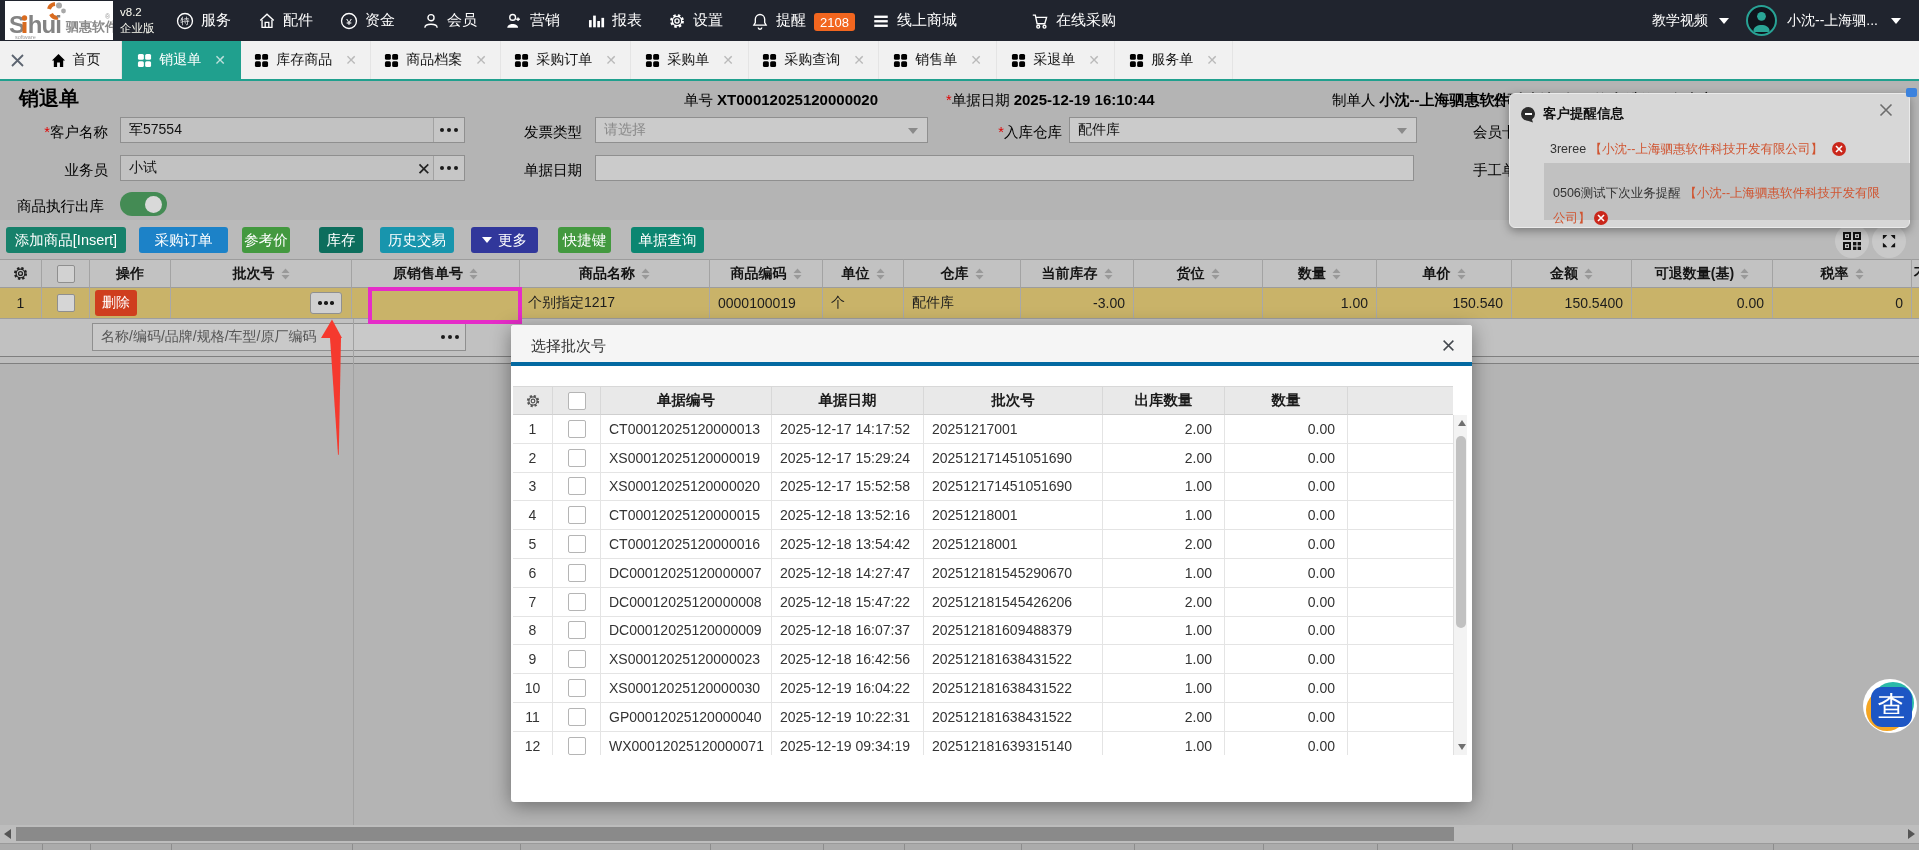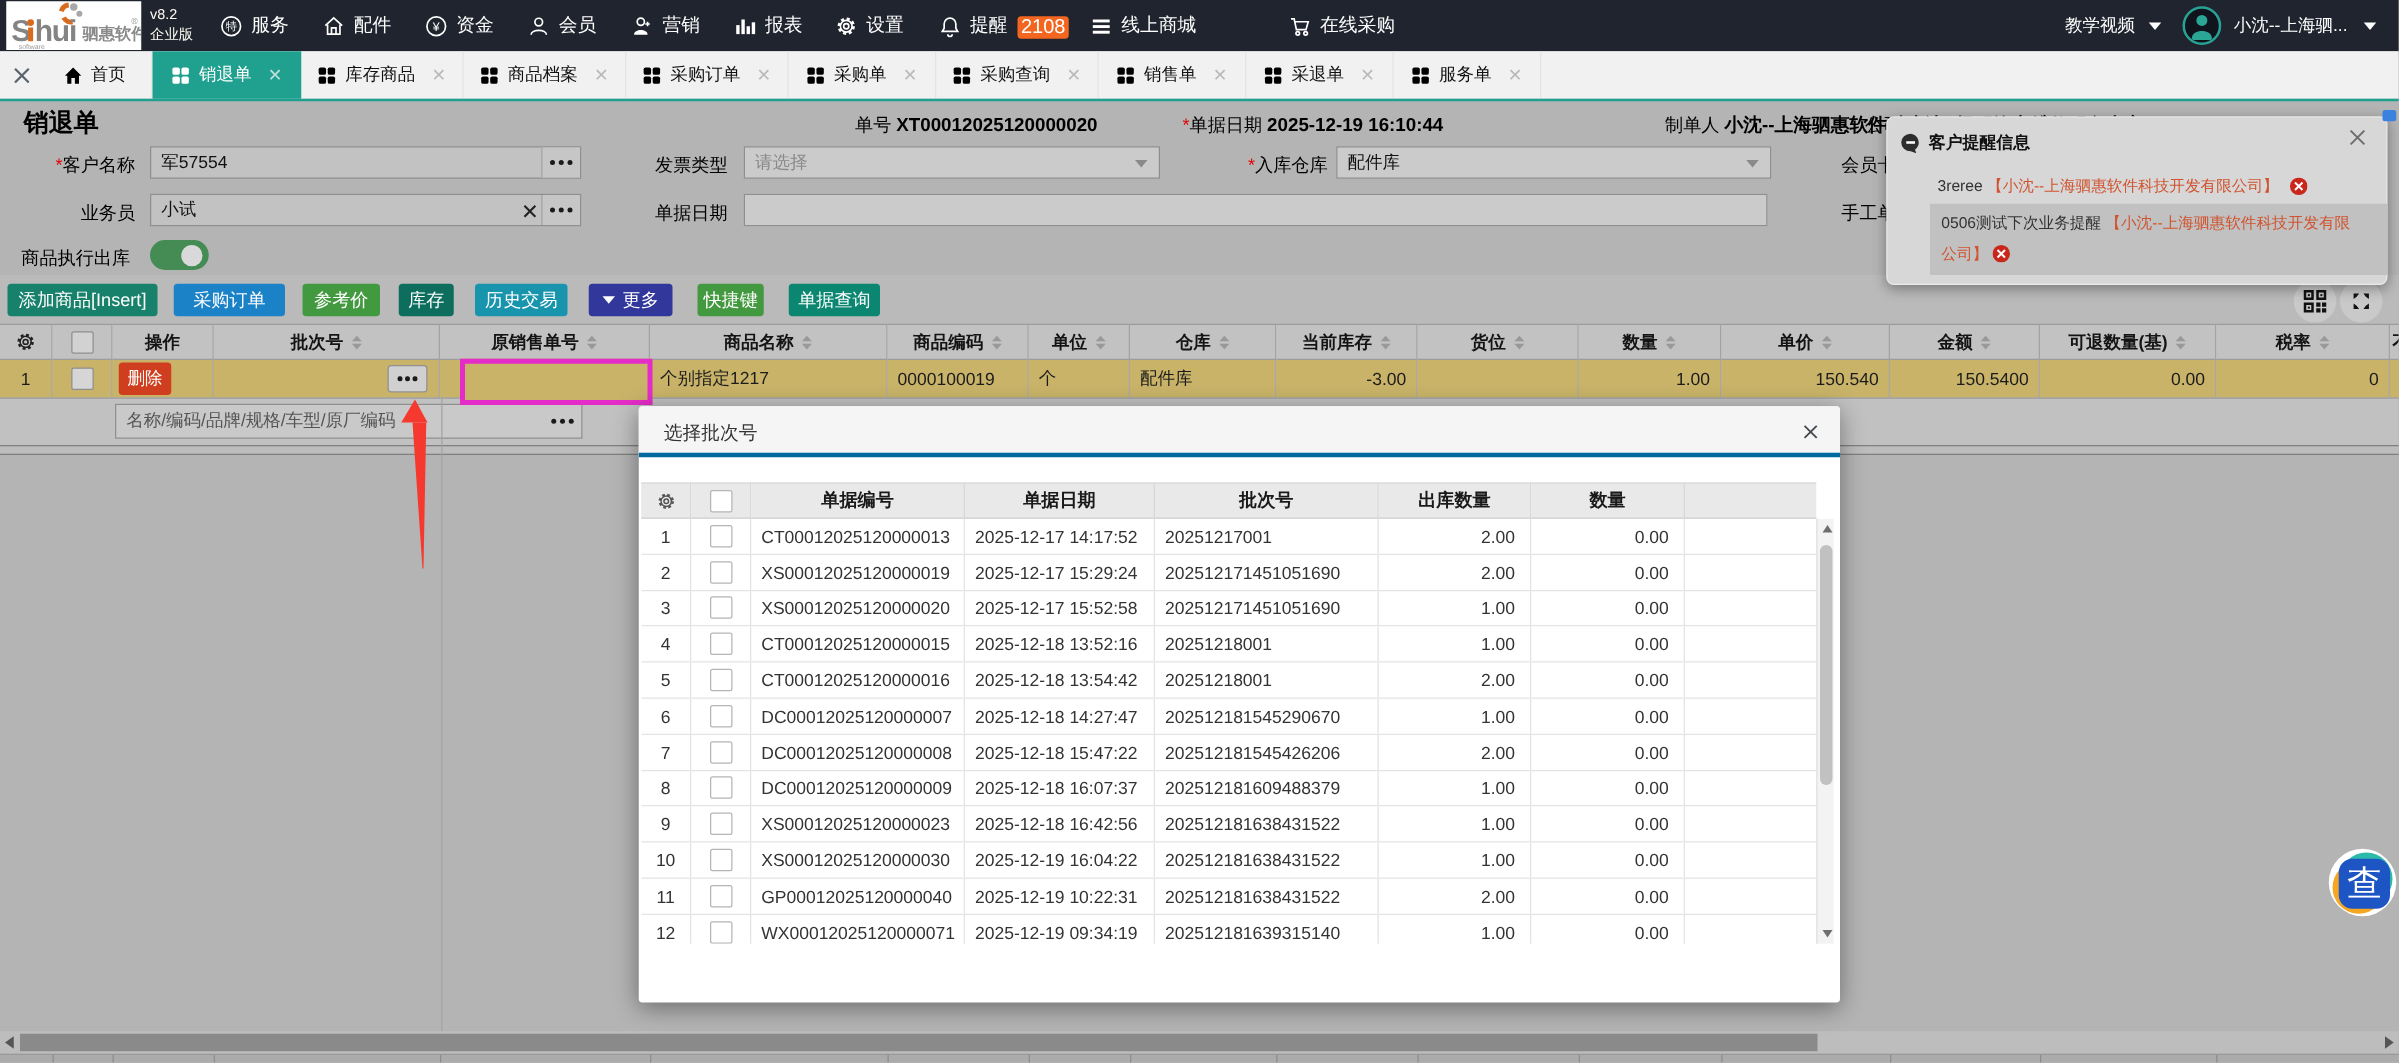--- a/index.html
+++ b/index.html
@@ -3,21 +3,21 @@
 <style>
 *{margin:0;padding:0;box-sizing:border-box}
 html,body{width:1919px;height:850px;overflow:hidden}
 body{position:relative;font-family:"Liberation Sans",sans-serif;background:#b4b4b4}
 .abs{position:absolute}
 #nav{position:absolute;left:0;top:0;width:1919px;height:41px;background:#20242e}
 .nitem{position:absolute;top:0;height:41px;display:flex;align-items:center;gap:7px;color:#fff;font-size:15px;white-space:nowrap}
 .nitem>svg{width:18px;height:18px}
 #logo{position:absolute;left:5px;top:1px;width:108px;height:39px;background:#fff;overflow:hidden}
 .ver{position:absolute;left:120px;top:4px;color:#fcfcf2;font-size:11.5px;line-height:16px}
-.badge{position:absolute;left:814px;top:13px;width:41px;height:18px;background:#f2661f;border-radius:3px;color:#fff;font-size:16px;display:flex;align-items:center;justify-content:center}
+.badge{position:absolute;left:814px;top:13px;width:41px;height:18px;background:#f2661f;border-radius:3px;color:#fff;font-size:13px;display:flex;align-items:center;justify-content:center}
 .caret{width:0;height:0;border-left:5px solid transparent;border-right:5px solid transparent;border-top:6px solid #fff;display:inline-block}
 #tabs{position:absolute;left:0;top:41px;width:1919px;height:38px;background:#f1f1f1}
 #tabline{position:absolute;left:0;top:79px;width:1919px;height:2px;background:#20a08e}
 .tab{position:absolute;top:0;height:38px;display:flex;align-items:center;justify-content:center;gap:7px;font-size:14px;color:#111;border-right:1px solid #e4e4e4}
 .tab .tx{color:#b9b9b9;font-size:14px;margin-left:6px}
 .tab.act{background:#20a08e;color:#fff;border-right:none}
 .tab.act .tx{color:#bfe0dc}
 .lbl{position:absolute;font-size:14.5px;color:#000;white-space:nowrap;text-align:right}
 .red{color:#e00000}
 .field{position:absolute;height:26px;border:1px solid #8f8f8f;background:#c2c2c2;font-size:14px;display:flex;align-items:center;padding:0 8px;color:#111;white-space:nowrap}
@@ -238,21 +238,21 @@
 <div class="lbl" style="left:1473px;top:161px;width:70px;text-align:left">手工单号</div>
 
 <div class="lbl" style="left:17px;top:197px;width:90px;text-align:left">商品执行出库</div>
 <div class="abs" style="left:120px;top:192px;width:47px;height:24px;border-radius:12px;background:#448b54">
  <div class="abs" style="right:5px;top:3.5px;width:17px;height:17px;border-radius:50%;background:#d9d9d9"></div>
 </div>
 <div class="abs" style="left:0;top:220px;width:1919px;height:39px;background:#bababa"></div>
 
 <div class="btn" style="left:6px;width:120px;background:#17816b">添加商品[Insert]</div>
 <div class="btn" style="left:139px;width:89px;background:#1c82c8">采购订单</div>
-<div class="btn" style="left:242px;width:62px;background:#43993f">参考价</div>
+<div class="btn" style="left:242px;width:48px;background:#43993f">参考价</div>
 <div class="btn" style="left:319px;width:44px;background:#0d6e5d">库存</div>
 <div class="btn" style="left:380px;width:74px;background:#1895ad">历史交易</div>
 <div class="btn" style="left:471px;width:67px;background:#31379b"><span style="display:inline-block;width:0;height:0;border-left:5px solid transparent;border-right:5px solid transparent;border-top:6px solid #fff;margin-right:6px"></span>更多</div>
 <div class="btn" style="left:558px;width:53px;background:#43993f">快捷键</div>
 <div class="btn" style="left:631px;width:73px;background:#0b8671">单据查询</div>
 
 <div class="hcell" style="left:0;width:42px">
     <svg width="17" height="17" viewBox="0 0 20 20" fill="none">
       <circle cx="10" cy="10" r="6.2" stroke="#222" stroke-width="3" stroke-dasharray="2.6 2.3"></circle>
       <circle cx="10" cy="10" r="5.2" stroke="#222" stroke-width="1.4"></circle>
@@ -412,21 +412,21 @@
     </svg>
  <div class="abs" style="left:33px;top:11px;font-size:13.5px;font-weight:700;color:#111">客户提醒信息</div>
  <svg style="position:absolute;right:16px;top:9px" width="14" height="14" viewBox="0 0 14 14">
       <path d="M1.5 1.5 L12.5 12.5 M12.5 1.5 L1.5 12.5" stroke="#6d6d6d" stroke-width="1.6"></path>
     </svg>
  <div class="abs" style="left:40px;top:47px;font-size:12.5px;color:#333;white-space:nowrap">3reree <span style="color:#d05430">【小沈--上海驷惠软件科技开发有限公司】</span></div>
  <svg style="position:absolute;left:322px;top:48px" width="14" height="14" viewBox="0 0 14 14">
       <circle cx="7" cy="7" r="7" fill="#ca271b"></circle>
       <path d="M4 4 L10 10 M10 4 L4 10" stroke="#fff" stroke-width="1.6"></path>
     </svg>
- <div class="abs" style="left:34px;top:69px;width:366px;height:57px;background:#c1c1c1;padding:3px 9px;font-size:12.5px;color:#333;line-height:25px">0506测试下次业务提醒 <span style="color:#d05430">【小沈--上海驷惠软件科技开发有限<br>公司】</span> <svg style="vertical-align:-3px" width="14" height="14" viewBox="0 0 14 14">
+ <div class="abs" style="left:34px;top:69px;width:366px;height:57px;background:#c1c1c1;padding:18px 9px;font-size:12.5px;color:#333;line-height:25px">0506测试下次业务提醒 <span style="color:#d05430">【小沈--上海驷惠软件科技开发有限<br>公司】</span> <svg style="vertical-align:-3px" width="14" height="14" viewBox="0 0 14 14">
         <circle cx="7" cy="7" r="7" fill="#ca271b"></circle>
         <path d="M4 4 L10 10 M10 4 L4 10" stroke="#fff" stroke-width="1.6"></path>
       </svg></div>
 </div>
 <div class="abs" style="left:1906px;top:88px;width:11px;height:9px;background:#3b82de;border-radius:2px"></div>
 
 <div class="abs" style="left:511px;top:325px;width:961px;height:477px;background:#fff;border-radius:3px;box-shadow:0 4px 20px rgba(0,0,0,0.4)">
  <div class="abs" style="left:0;top:0;width:961px;height:41px;background:#f5f5f5;border-bottom:4px solid #0369a1;border-radius:3px 3px 0 0">
   <div class="abs" style="left:20px;top:12px;font-size:15px;color:#333">选择批次号</div>
   <svg style="position:absolute;right:17px;top:14px" width="13" height="13" viewBox="0 0 16 16">

